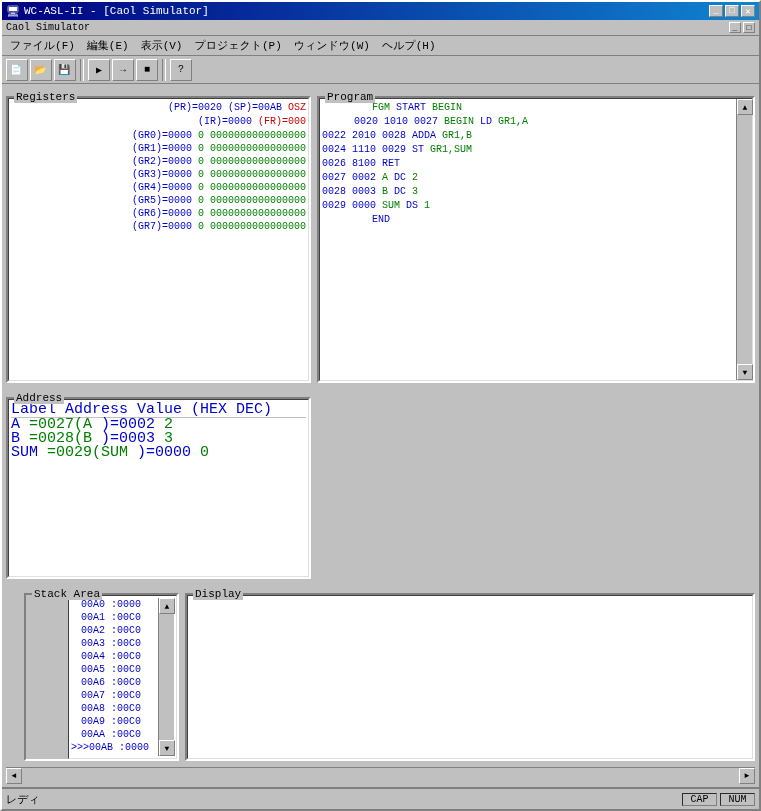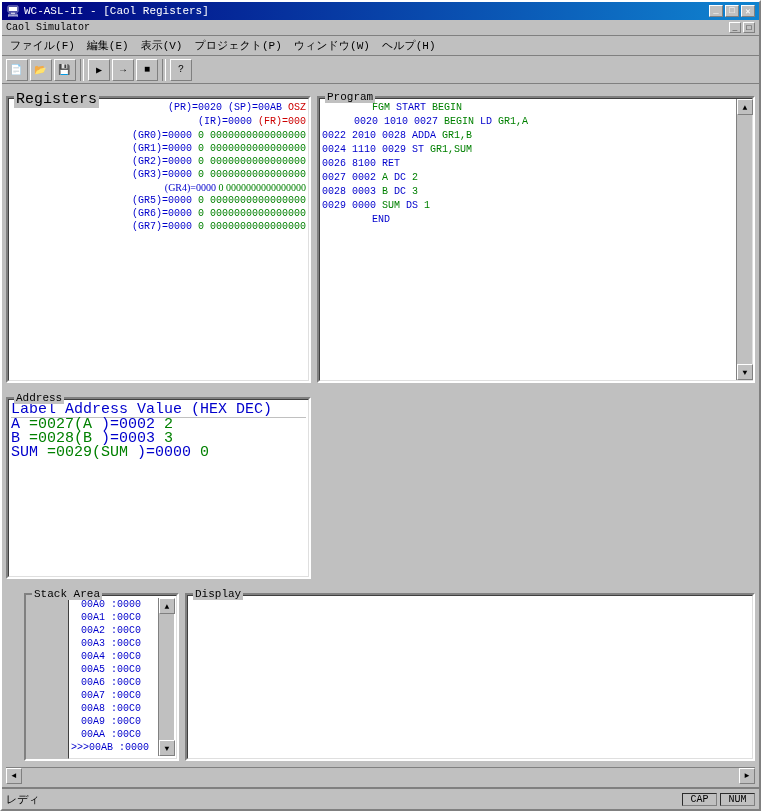--- a/index.html
+++ b/index.html
@@ -75,21 +75,21 @@
       margin: 0 2px;
     }
   </style>
 </head>
 <body>
 
 <div style="width:761px;height:811px;display:flex;flex-direction:column;border:2px solid;border-color:#fff #808080 #808080 #fff;">
 
   <div class="title-bar">
     <span style="margin-right:4px;">🖥</span>
-    <span style="flex:1;font-size:11px;">WC-ASL-II - [Caol Registers]</span>
+    <span style="flex:1;font-size:11px;">WC-ASL-II - [Caol Simulator]</span>
     <div class="title-bar-buttons">
       <div class="title-bar-btn">_</div>
       <div class="title-bar-btn">□</div>
       <div class="title-bar-btn">✕</div>
     </div>
   </div>
 
   <div style="background:#c0c0c0;height:16px;display:flex;align-items:center;justify-content:space-between;padding:0 4px;border-bottom:1px solid #808080;">
     <span style="font-size:10px;">Caol Simulator</span>
     <div style="display:flex;gap:2px;">
@@ -117,37 +117,37 @@
     <div class="toolbar-btn" title="Stop">■</div>
     <div class="toolbar-sep"></div>
     <div class="toolbar-btn" title="Help">?</div>
   </div>
 
   <div style="flex:1;background:#c0c0c0;padding:4px;display:flex;flex-direction:column;gap:6px;overflow:hidden;">
 
     <div style="display:flex;gap:6px;height:295px;">
 
       <div style="width:305px;flex-shrink:0;position:relative;border:2px solid;border-color:#808080 #fff #fff #808080;margin-top:8px;">
-        <span style="position:absolute;top:-7px;left:6px;background:#c0c0c0;font-size:15px;padding:0 2px;z-index:5;">Registers</span>
+        <span style="position:absolute;top:-7px;left:6px;background:#c0c0c0;font-size:11px;padding:0 2px;z-index:5;">Registers</span>
         <div style="border:1px solid;border-color:#404040 #dfdfdf #dfdfdf #404040;height:100%;text-align:right;">
           <div style="background:white;height:100%;padding:2px;overflow:hidden;font-family:'MS Gothic','Courier New',monospace;font-size:10px;">
 
             <div style="line-height:14px;white-space:nowrap;">
               <span style="color:#0000cc;">(PR)=0020 (SP)=00AB</span><span style="color:#cc0000;">   OSZ</span>
             </div>
 
             <div style="line-height:14px;white-space:nowrap;">
               <span style="color:#0000cc;">(IR)=0000</span><span style="color:#cc0000;">              (FR)=000</span>
             </div>
 
             <div style="line-height:13px;white-space:nowrap;"><span style="color:#0000cc;">(GR0)=0000</span><span style="color:#008000;">   0  0000000000000000</span></div>
             <div style="line-height:13px;white-space:nowrap;"><span style="color:#0000cc;">(GR1)=0000</span><span style="color:#008000;">   0  0000000000000000</span></div>
             <div style="line-height:13px;white-space:nowrap;"><span style="color:#0000cc;">(GR2)=0000</span><span style="color:#008000;">   0  0000000000000000</span></div>
             <div style="line-height:13px;white-space:nowrap;"><span style="color:#0000cc;">(GR3)=0000</span><span style="color:#008000;">   0  0000000000000000</span></div>
-            <div style="line-height:13px;white-space:nowrap;font-family:Liberation Serif, serif;"><span style="color:#0000cc;">(GR4)=0000</span><span style="color:#008000;">   0  0000000000000000</span></div>
+            <div style="line-height:13px;white-space:nowrap;"><span style="color:#0000cc;">(GR4)=0000</span><span style="color:#008000;">   0  0000000000000000</span></div>
             <div style="line-height:13px;white-space:nowrap;"><span style="color:#0000cc;">(GR5)=0000</span><span style="color:#008000;">   0  0000000000000000</span></div>
             <div style="line-height:13px;white-space:nowrap;"><span style="color:#0000cc;">(GR6)=0000</span><span style="color:#008000;">   0  0000000000000000</span></div>
             <div style="line-height:13px;white-space:nowrap;"><span style="color:#0000cc;">(GR7)=0000</span><span style="color:#008000;">   0  0000000000000000</span></div>
           </div>
         </div>
       </div>
 
       <div style="flex:1;position:relative;border:2px solid;border-color:#808080 #fff #fff #808080;margin-top:8px;">
         <span style="position:absolute;top:-7px;left:6px;background:#c0c0c0;font-size:11px;padding:0 2px;z-index:5;">Program</span>
         <div style="border:1px solid;border-color:#404040 #dfdfdf #dfdfdf #404040;height:100%;display:flex;">

